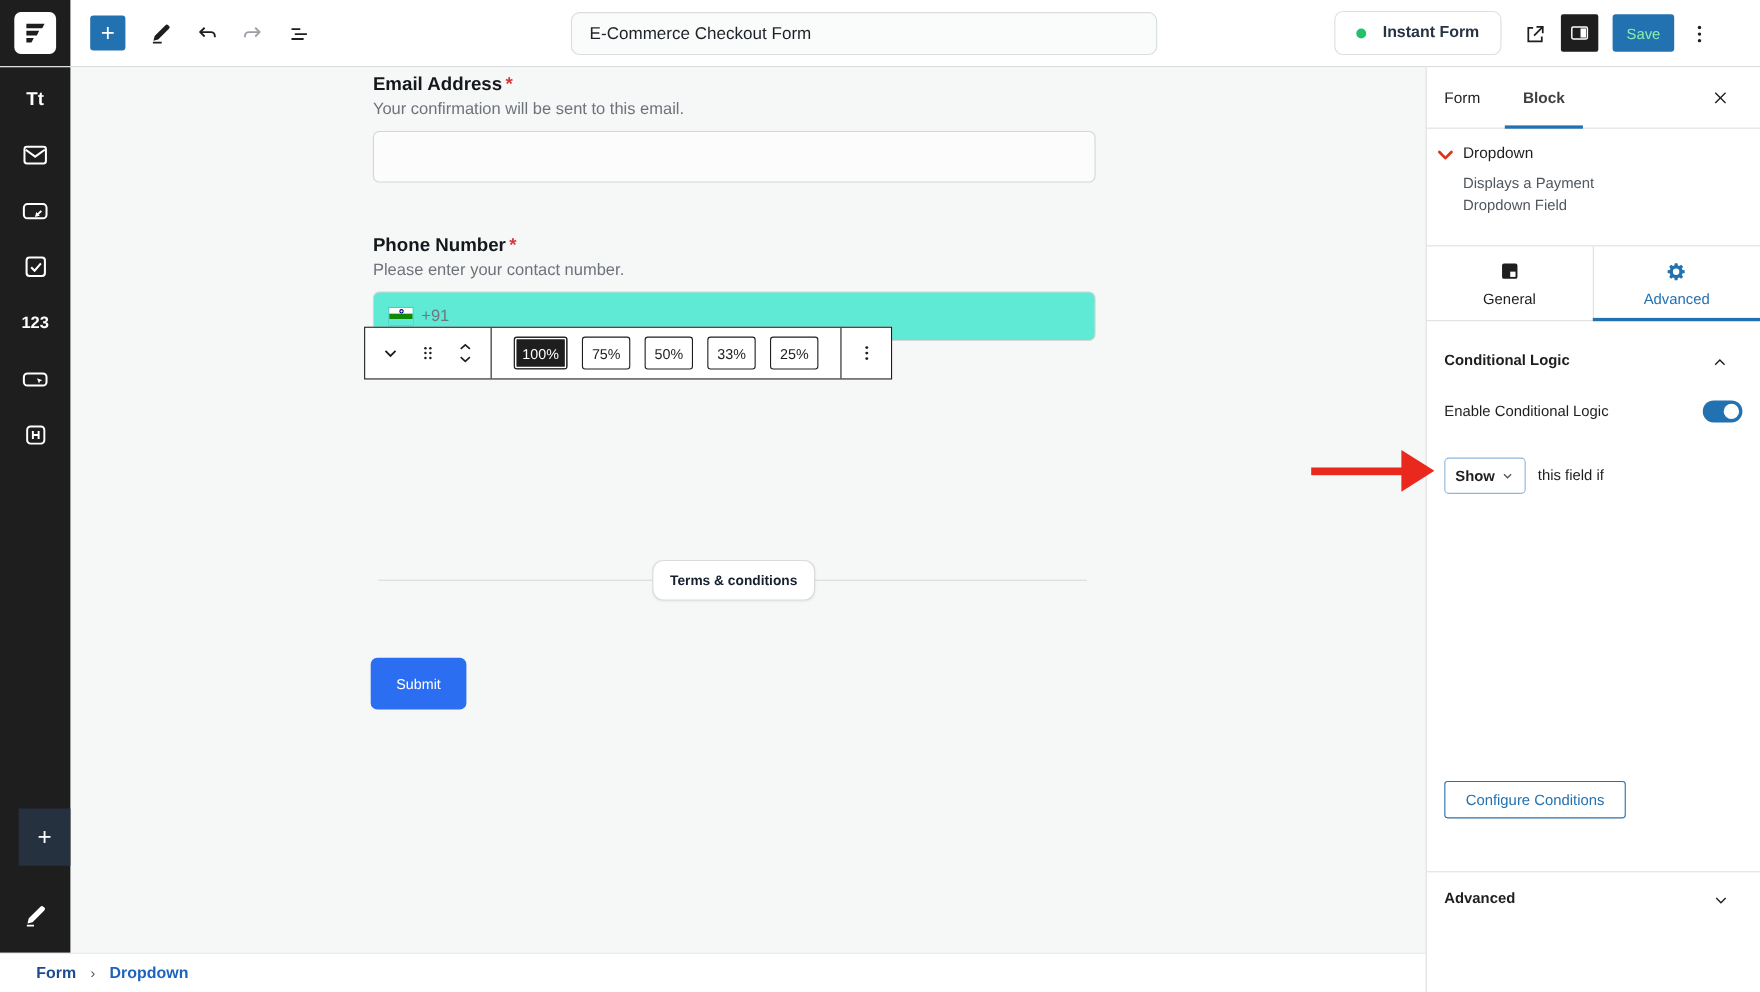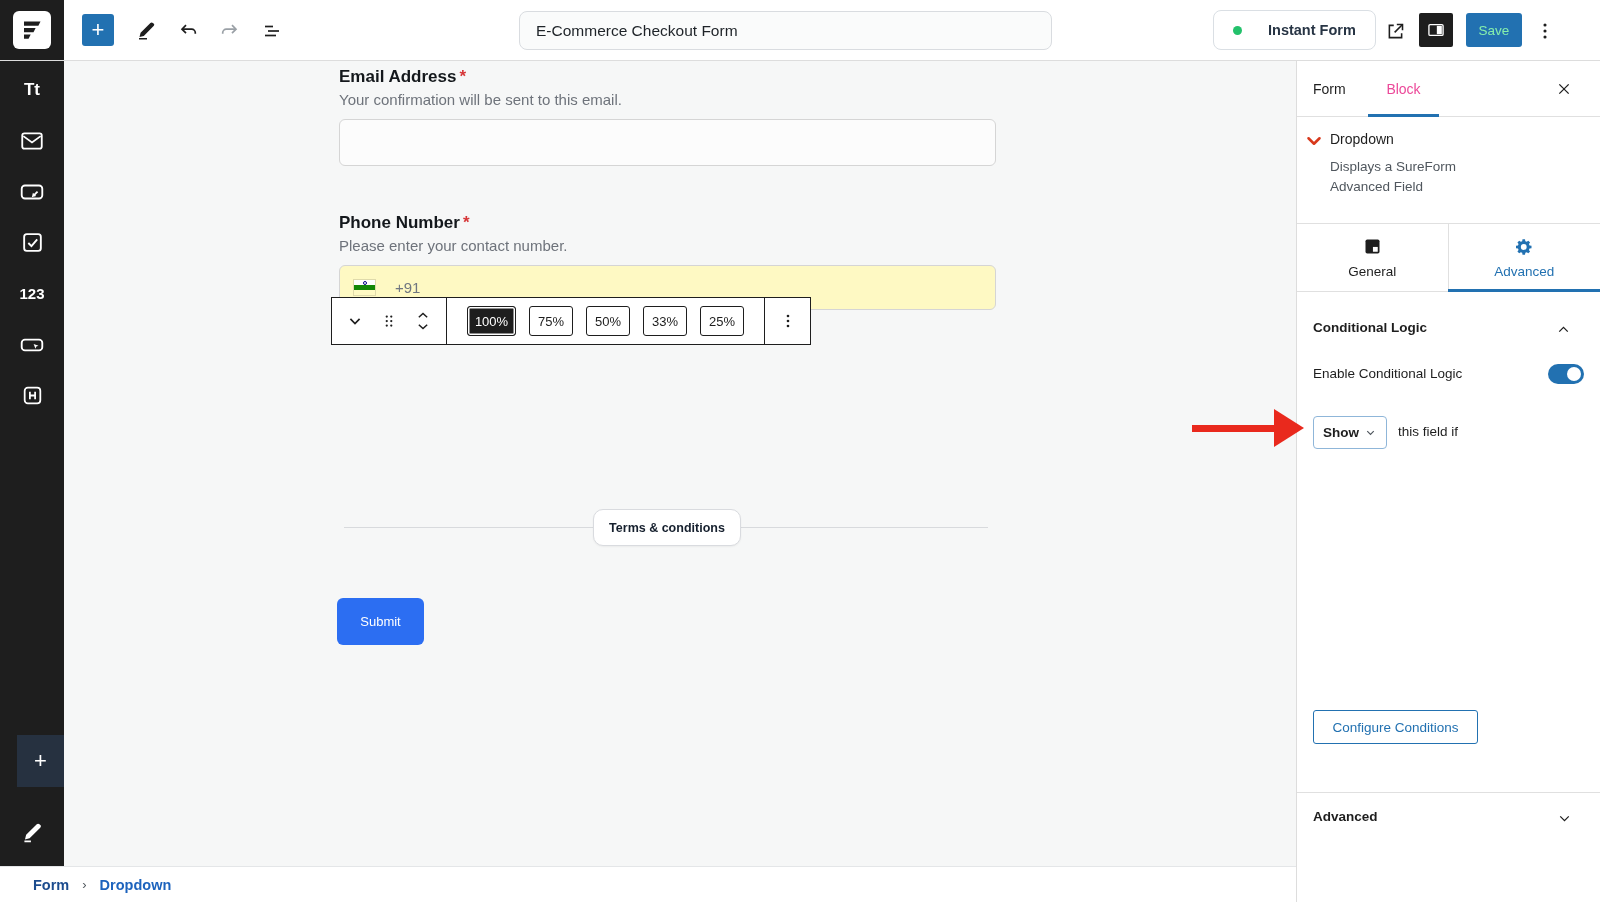--- a/index.html
+++ b/index.html
@@ -17,21 +17,21 @@
   #inserter-btn { position:absolute; left:82px; top:14px; width:32px; height:32px;
     background:#2271b1; border:none; border-radius:3px; color:#fff; font-size:22px;
     line-height:30px; text-align:center; cursor:pointer; }
   .tool-icon { position:absolute; top:18px; width:26px; height:26px;
     display:flex; align-items:center; justify-content:center; cursor:pointer; }
   #title-input { position:absolute; left:519px; top:11px; width:533px; height:39px;
     background:#fafbfb; border:1px solid #d9dce0; border-radius:8px;
     padding:0 16px; font-size:15.5px; color:#1e2328; font-family:inherit; }
   #instant-form-btn { position:absolute; left:1213px; top:10px; height:40px;
     padding:0 19px; background:#fff; border:1px solid #dadfe4; border-radius:8px;
-    display:flex; align-items:center; gap:26px; cursor:pointer; }
+    display:flex; align-items:center; gap:15px; cursor:pointer; }
   #instant-dot { width:9px; height:9px; border-radius:50%; background:#23c16b; }
   #instant-label { font-size:14.5px; font-weight:600; color:#273444; }
   #panel-toggle-btn { position:absolute; left:1419px; top:13px; width:34px; height:34px;
     background:#1e1e1e; border:none; border-radius:2px; display:flex;
     align-items:center; justify-content:center; cursor:pointer; }
   #save-btn { position:absolute; left:1466px; top:13px; width:56px; height:34px;
     background:#2271b1; color:#86efac; border:none; border-radius:3px;
     font-size:13.5px; font-family:inherit; cursor:pointer; }
 
   
@@ -50,23 +50,23 @@
   #canvas { position:absolute; left:64px; top:61px; width:1232px; height:805px;
     background:#f6f7f7; }
   .f-label { font-size:17px; font-weight:600; color:#14181c; }
   .req { color:#d63638; margin-left:3px; font-weight:600; }
   .f-help { font-size:15px; color:#6e737b; margin-top:4px; }
   .f-input { margin-top:11px; width:657px; height:47px; background:#fcfcfc;
     border:1px solid #d5d5d5; border-radius:6px; font-size:15px; padding:0 14px;
     font-family:inherit; }
   #field-email { position:absolute; left:275px; top:6px; }
   #field-phone { position:absolute; left:275px; top:152px; }
-  #phone-input-box { margin-top:11px; width:657px; height:45px; background:#fef9c3;
+  #phone-input-box { margin-top:11px; width:657px; height:45px; background:#5eead4;
     border:1px solid #d5d5d5; border-radius:6px; display:flex; align-items:center;
-    padding:0 14px; gap:20px; cursor:text; }
+    padding:0 14px; gap:8px; cursor:text; }
   #flag-india { width:21px; height:15px; position:relative;
     box-shadow:0 0 0 1px rgba(0,0,0,.12); flex:none; }
   #flag-india .s1 { height:5px; background:#ff9933; }
   #flag-india .s2 { height:5px; background:#fff; position:relative; }
   #flag-india .s3 { height:5px; background:#128807; }
   #flag-india .chakra { position:absolute; left:8.5px; top:0.5px; width:4px; height:4px;
     border:1px solid #000088; border-radius:50%; }
   #dial-code { font-size:15px; color:#6f7680; }
 
   
@@ -114,21 +114,21 @@
     border-left:30px solid #e9291d; border-top:19px solid transparent;
     border-bottom:19px solid transparent; }
 
   
   #panel { position:absolute; left:1296px; top:61px; width:304px; height:841px;
     background:#fff; border-left:1px solid #ddd; z-index:25; }
   #panel-header { position:relative; height:56px; border-bottom:1px solid #e0e0e0; }
   #tab-form { position:absolute; left:16px; top:0; line-height:56px; font-size:14px;
     color:#1e1e1e; cursor:pointer; }
   #tab-block { position:absolute; left:71px; top:0; width:71px; line-height:56px;
-    text-align:center; font-size:14px; font-weight:400; color:#ec4899; cursor:pointer; }
+    text-align:center; font-size:14px; font-weight:700; color:#404040; cursor:pointer; }
   #tab-block-underline { position:absolute; left:71px; bottom:-1px; width:71px;
     height:3px; background:#2271b1; }
   #panel-close { position:absolute; right:28px; top:20px; width:16px; height:16px;
     cursor:pointer; }
   #block-card { position:relative; height:107px; border-bottom:1px solid #e0e0e0; }
   #block-card-chevron { position:absolute; left:6px; top:13px; }
   #block-card-title { position:absolute; left:33px; top:14px; font-size:14px;
     font-weight:500; color:#1e1e1e; }
   #block-card-desc { position:absolute; left:33px; top:40px; width:165px;
     font-size:13.5px; line-height:20px; color:#50575e; }
@@ -381,21 +381,21 @@
     </span>
   </div>
 
   <div id="block-card">
     <span id="block-card-chevron">
       <svg width="22" height="22" viewBox="0 0 24 24" fill="none" stroke="#d8391c" stroke-width="2.8" stroke-linecap="round" stroke-linejoin="round">
           <path d="M6 9l6 6 6-6"></path>
         </svg>
     </span>
     <div id="block-card-title">Dropdown</div>
-    <div id="block-card-desc">Displays a SureForm Advanced Field</div>
+    <div id="block-card-desc">Displays a Payment Dropdown Field</div>
   </div>
 
   <div id="settings-tabs">
     <div class="stab" id="stab-general">
       <svg width="21" height="21" viewBox="0 0 24 24">
         <rect x="4" y="4" width="16" height="16" rx="2" fill="#1e1e1e"></rect>
         <rect x="12.5" y="12.5" width="5.5" height="5.5" fill="#fff"></rect>
         </svg>
       <span class="stab-label">General</span>
     </div>

